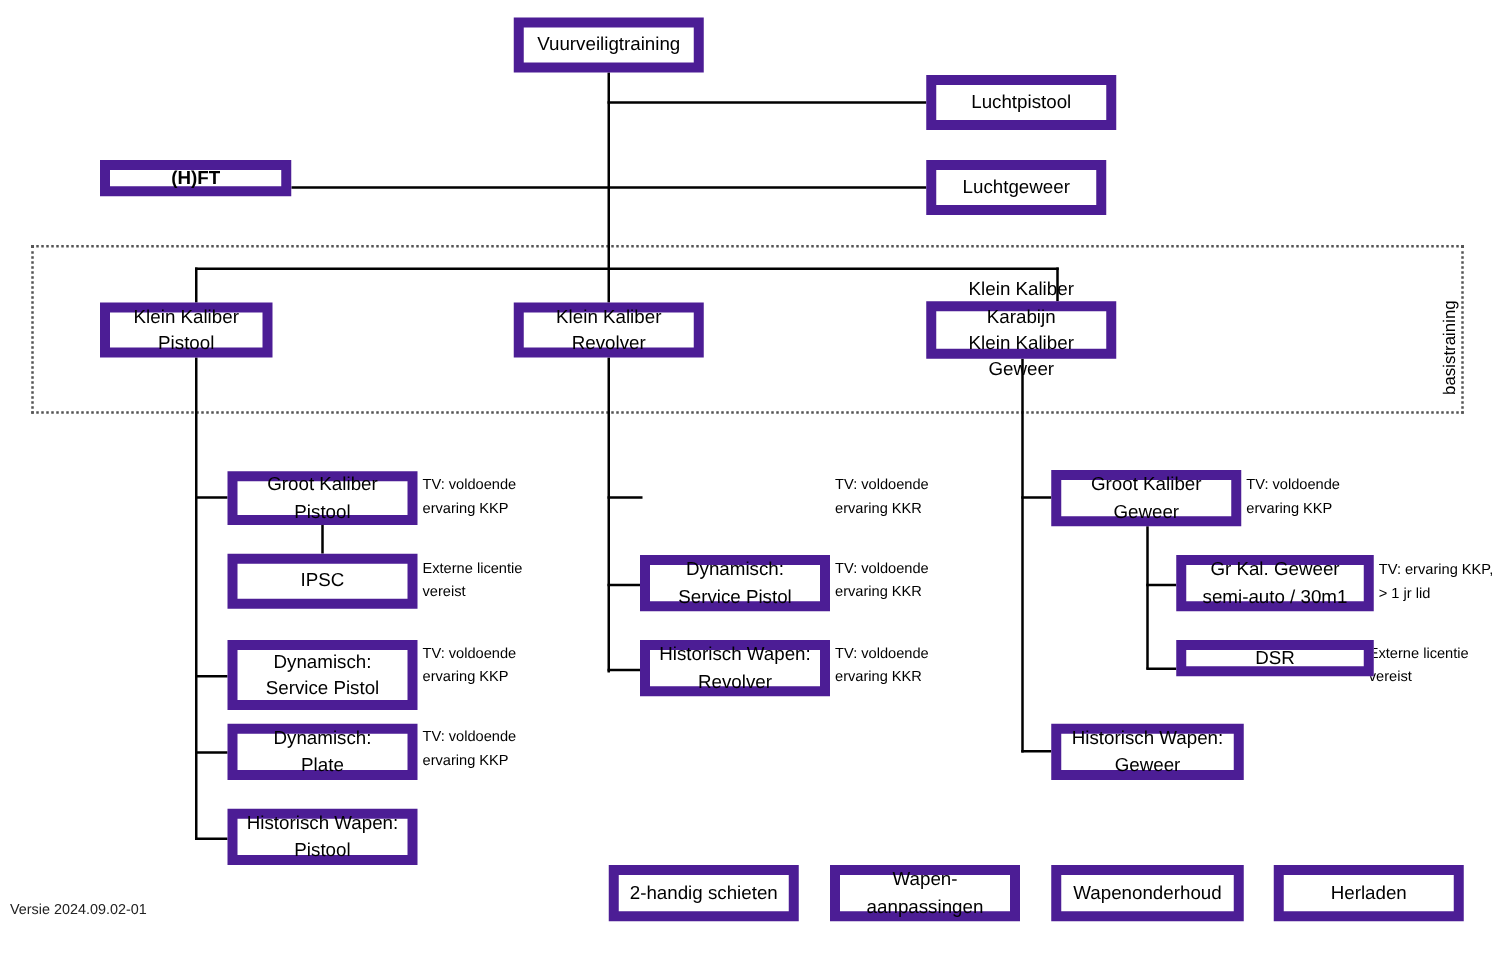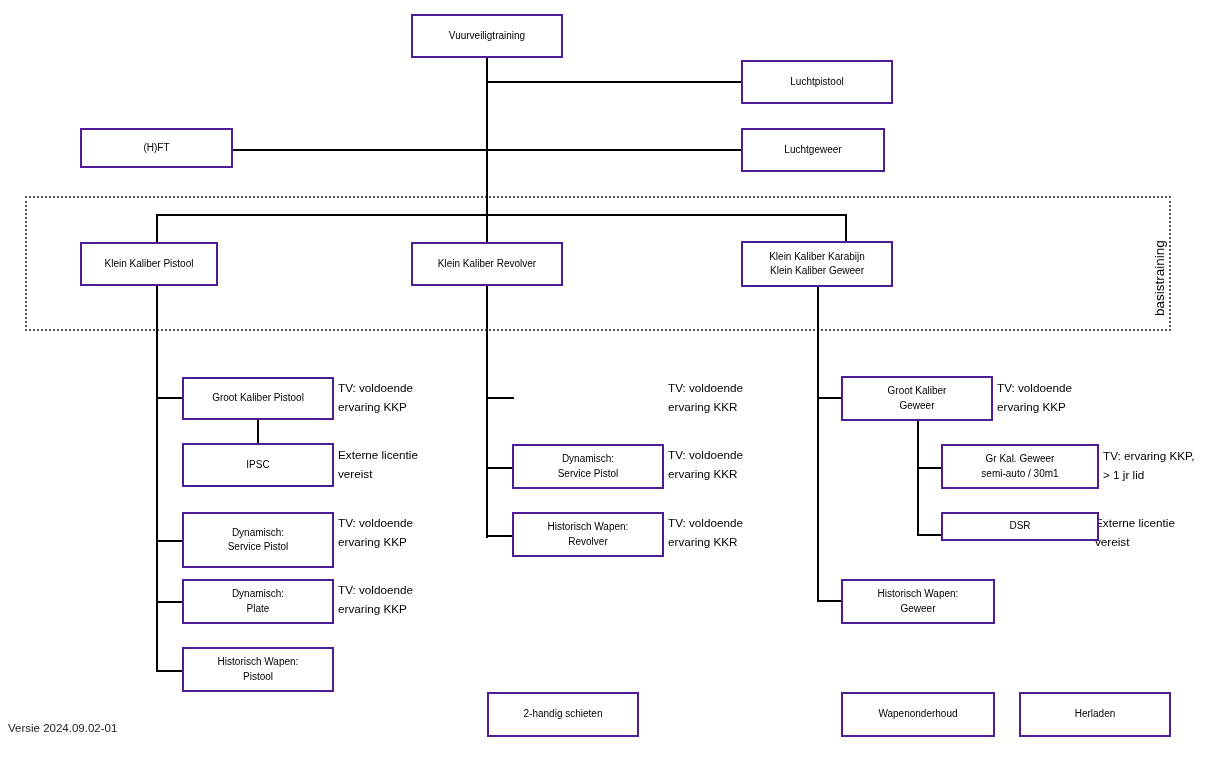--- a/index.html
+++ b/index.html
@@ -16,28 +16,28 @@
     position: relative;
     width: 1209px;
     height: 769px;
     background: #ffffff;
     overflow: hidden;
   }
   
   .box {
     position: absolute;
     box-sizing: border-box;
-    border: 2px solid #4c1d95;
+    border: 8px solid #4c1d95;
     background: #ffffff;
     display: flex;
     flex-direction: column;
     align-items: center;
     justify-content: center;
     text-align: center;
-    font-size: 10px;
+    font-size: 15px;
     line-height: 1.42;
     color: #000000;
     z-index: 5;
   }
   .box .line2 { display: block; }
   
   .hline, .vline {
     position: absolute;
     background: #000000;
     z-index: 2;
@@ -123,21 +123,21 @@
   </div>
 
   <div class="box" style="left:741px; top:60px; width:152px; height:44px;">
     <span>Luchtpistool</span>
   </div>
 
   <div class="box" style="left:741px; top:128px; width:144px; height:44px;text-align:right;">
     <span>Luchtgeweer</span>
   </div>
 
-  <div class="box" style="left:80px; top:128px; width:153px; height:40px;">
+  <div class="box" style="left:80px; top:128px; width:153px; height:29px;font-weight:bold;">
     <span>(H)FT</span>
   </div>
 
   <div class="box" style="left:80px; top:242px; width:138px; height:44px;">
     <span>Klein Kaliber Pistool</span>
   </div>
 
   <div class="box" style="left:411px; top:242px; width:152px; height:44px;">
     <span>Klein Kaliber Revolver</span>
   </div>
@@ -237,20 +237,24 @@
 
   <div class="box" style="left:841px; top:579px; width:154px; height:45px;">
     <span>Historisch Wapen:</span>
     <span class="line2">Geweer</span>
   </div>
 
   <div class="box" style="left:487px; top:692px; width:152px; height:45px;">
     <span>2-handig schieten</span>
   </div>
 
+  <div class="box" style="left:664px; top:692px; width:152px; height:45px;">
+    <span>Wapen-</span>
+    <span class="line2">aanpassingen</span>
+  </div>
 
   <div class="box" style="left:841px; top:692px; width:154px; height:45px;">
     <span>Wapenonderhoud</span>
   </div>
 
   <div class="box" style="left:1019px; top:692px; width:152px; height:45px;">
     <span>Herladen</span>
   </div>
 
   <div class="version" style="left:8px; top:722px;">Versie 2024.09.02-01</div>

